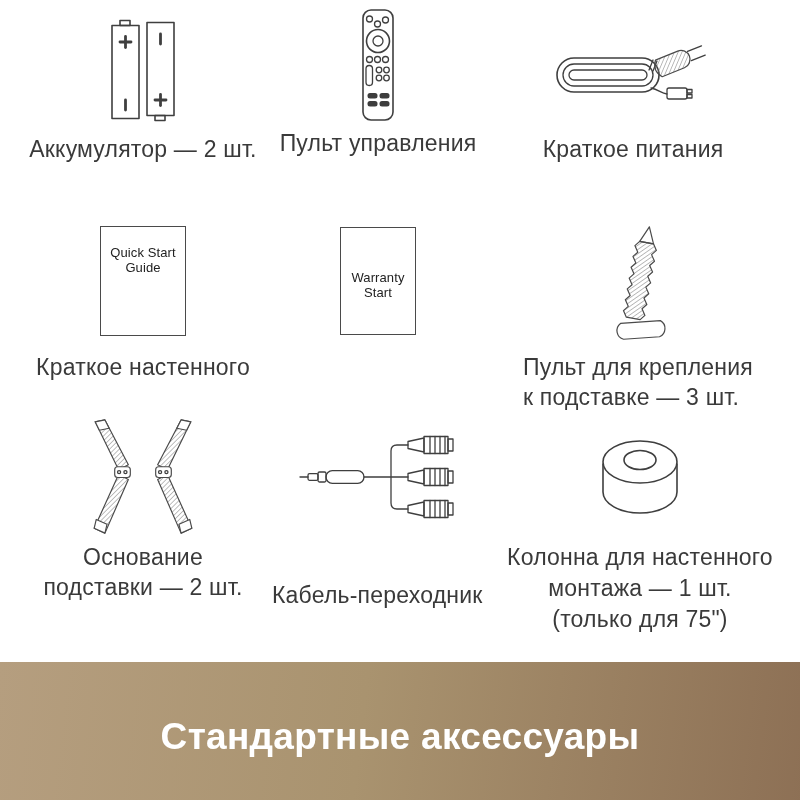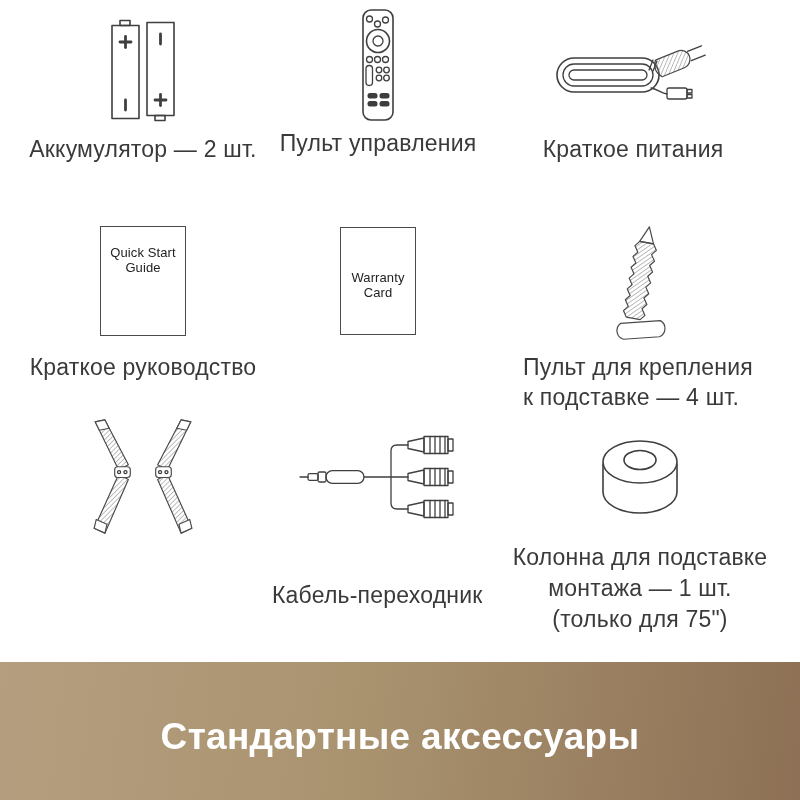--- a/index.html
+++ b/index.html
@@ -137,28 +137,28 @@
   </div>
 </div>
 
 <div class="cell row2" style="left:18px; top:222px; width:250px;">
   <div class="icon-box">
     <div class="booklet qsg">
       <span class="booklet-text">Quick Start Guide</span>
     </div>
   </div>
   <div class="label">
-    <span>Краткое руководство</span>
+    <span>Краткое настенного</span>
   </div>
 </div>
 
 <div class="cell row2" style="left:256px; top:222px; width:244px;">
   <div class="icon-box">
     <div class="booklet warranty">
-      <span class="booklet-text">Warranty Card</span>
+      <span class="booklet-text">Warranty Start</span>
     </div>
   </div>
 </div>
 
 <div class="cell row2" style="left:505px; top:222px; width:270px;">
   <div class="icon-box">
     <svg width="95" height="122" viewBox="0 0 95 122">
       <g transform="rotate(10 47 60)">
         <path class="whitecap" d="M47,6 L54,22 L40,22 Z"></path>
         <path class="hatched" d="M54,22
@@ -166,21 +166,21 @@
           L40,99
           L36,93 L40,88 L36,82 L40,77 L36,71 L40,66 L36,60 L40,55 L36,49 L40,44 L36,38 L40,33 L36,27 L40,22 Z"></path>
       </g>
       <g transform="rotate(-4 48 110)">
         <path class="whitecap" d="M28,102 L68,102 A9,9 0 0 1 66,118 L30,118 A9,9 0 0 1 28,102 Z"></path>
       </g>
     </svg>
   </div>
   <div class="label left" style="padding-left:18px;">
     <span>Пульт для крепления</span>
-    <span>к подставке — 4 шт.</span>
+    <span>к подставке — 3 шт.</span>
   </div>
 </div>
 
 <div class="cell row3" style="left:18px; top:418px; width:250px;">
   <div class="icon-box">
     <svg width="170" height="122" viewBox="0 0 170 125">
       <polygon class="hatched" points="36,6 46,4 70,50 60,55"></polygon>
       <polygon class="whitecap" points="36,6 46,4 50.3,12.6 40.3,14.6"></polygon>
       <polygon class="hatched" points="60,60 70,65 46,120 35,115"></polygon>
       <polygon class="whitecap" points="46,120 35,115 37.1,106 48.1,111"></polygon>
@@ -189,20 +189,24 @@
       <polygon class="hatched" points="110,60 100,65 124,120 135,115"></polygon>
       <polygon class="whitecap" points="124,120 135,115 132.9,106 121.9,111"></polygon>
       <rect class="whitecap" x="56" y="52" width="16" height="11" rx="3"></rect>
       <circle class="ln thin" cx="60.5" cy="57.5" r="1.6"></circle>
       <circle class="ln thin" cx="67" cy="57.5" r="1.6"></circle>
       <rect class="whitecap" x="98" y="52" width="16" height="11" rx="3"></rect>
       <circle class="ln thin" cx="102.5" cy="57.5" r="1.6"></circle>
       <circle class="ln thin" cx="109" cy="57.5" r="1.6"></circle>
     </svg>
   </div>
+  <div class="label">
+    <span>Основание</span>
+    <span>подставки — 2 шт.</span>
+  </div>
 </div>
 
 <div class="cell row3" style="left:256px; top:418px; width:248px;">
   <div class="icon-box">
     <svg width="168" height="104" viewBox="0 0 168 104">
       <line class="ln thin" x1="4" y1="52" x2="12" y2="52"></line>
       <rect class="ln thin" x="12" y="48.7" width="10" height="6.6" rx="1.5"></rect>
       <rect class="ln thin" x="22" y="47" width="8" height="10" rx="1.5"></rect>
       <rect class="ln thin" x="30" y="45.7" width="38" height="12.6" rx="6.3"></rect>
       <path class="ln thin" d="M68,52 H112"></path>
@@ -243,21 +247,21 @@
 
 <div class="cell row3" style="left:492px; top:418px; width:296px;">
   <div class="icon-box">
     <svg width="110" height="95" viewBox="0 0 110 95">
       <ellipse class="ln" cx="55" cy="32" rx="37" ry="21"></ellipse>
       <ellipse class="ln" cx="55" cy="30" rx="16" ry="9.5"></ellipse>
       <path class="ln" d="M18,34 V62 A37,21 0 0 0 92,62 V34"></path>
     </svg>
   </div>
   <div class="label" style="line-height:31px;">
-    <span>Колонна для подставке</span>
+    <span>Колонна для настенного</span>
     <span>монтажа — 1 шт.</span>
     <span>(только для 75")</span>
   </div>
 </div>
 
 <div class="banner">
   <div class="banner-title">Стандартные аксессуары</div>
 </div>
 
 </body></html>

